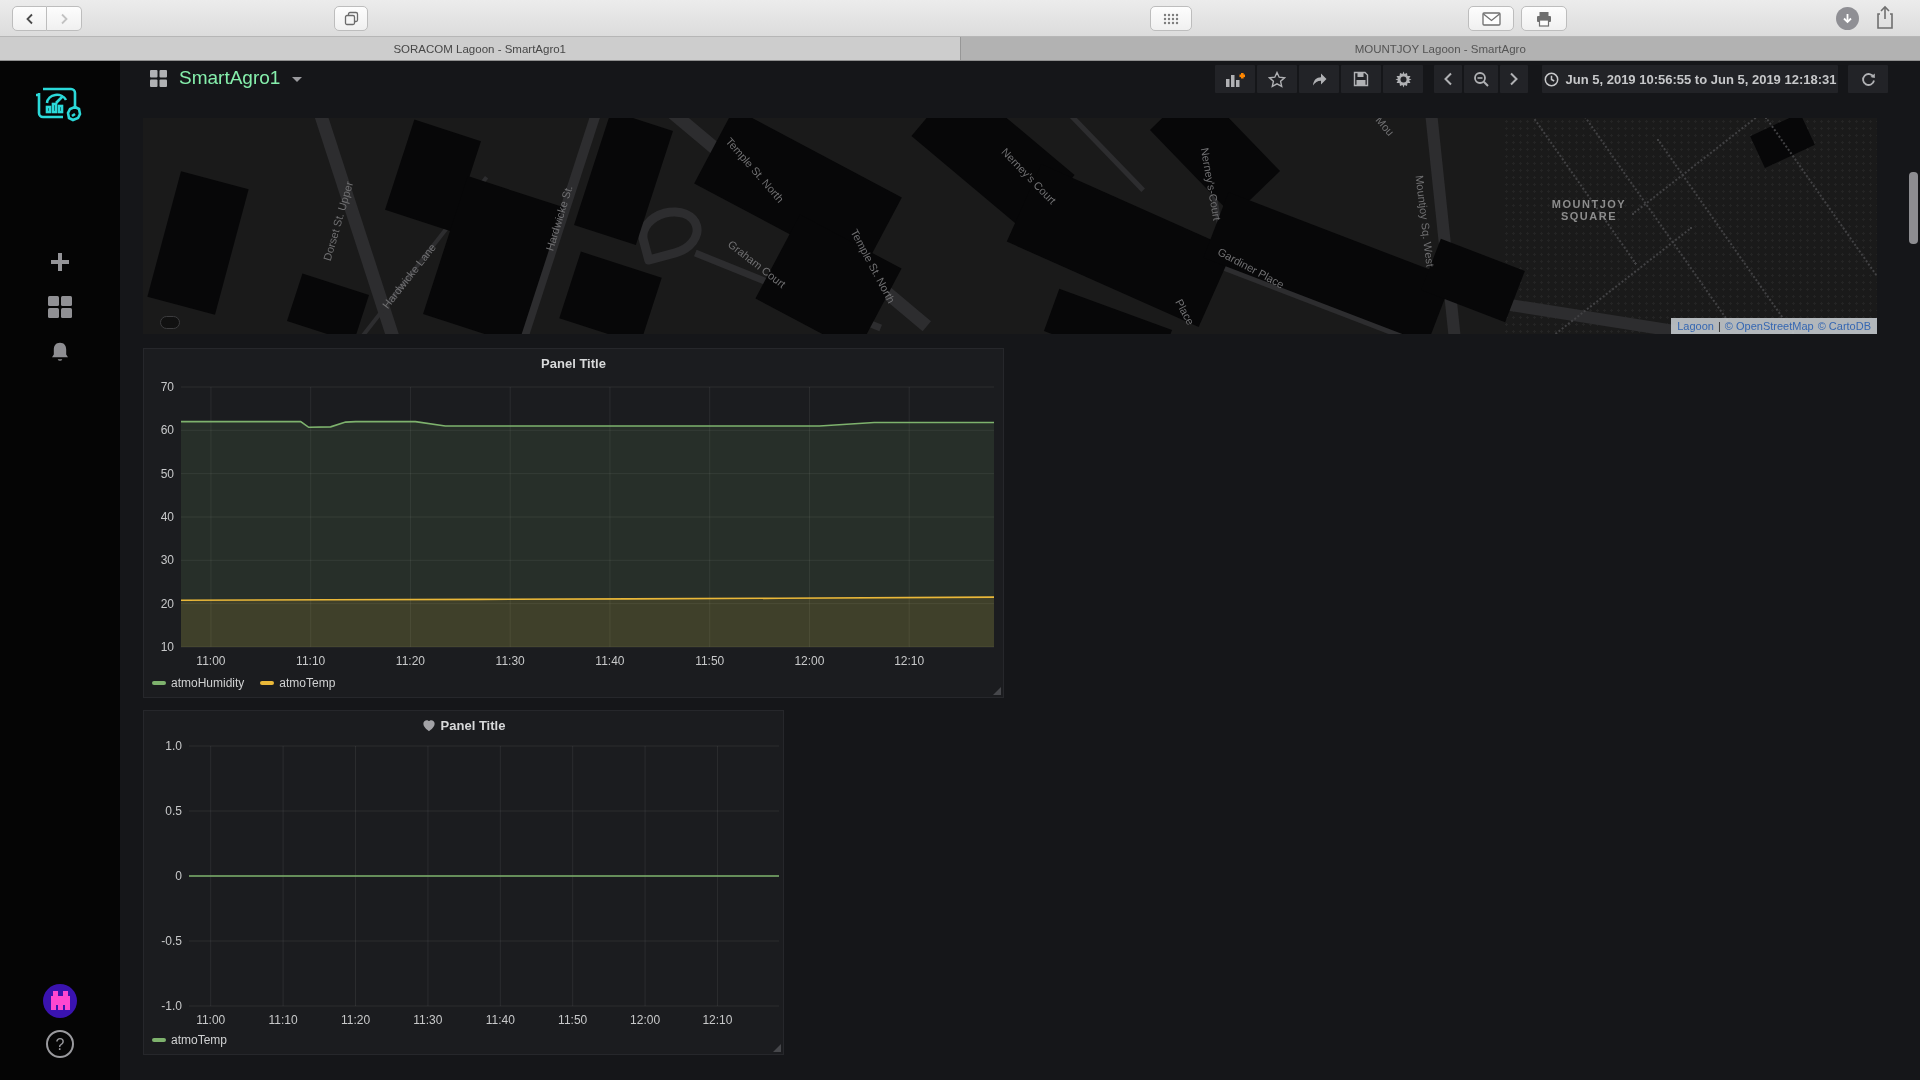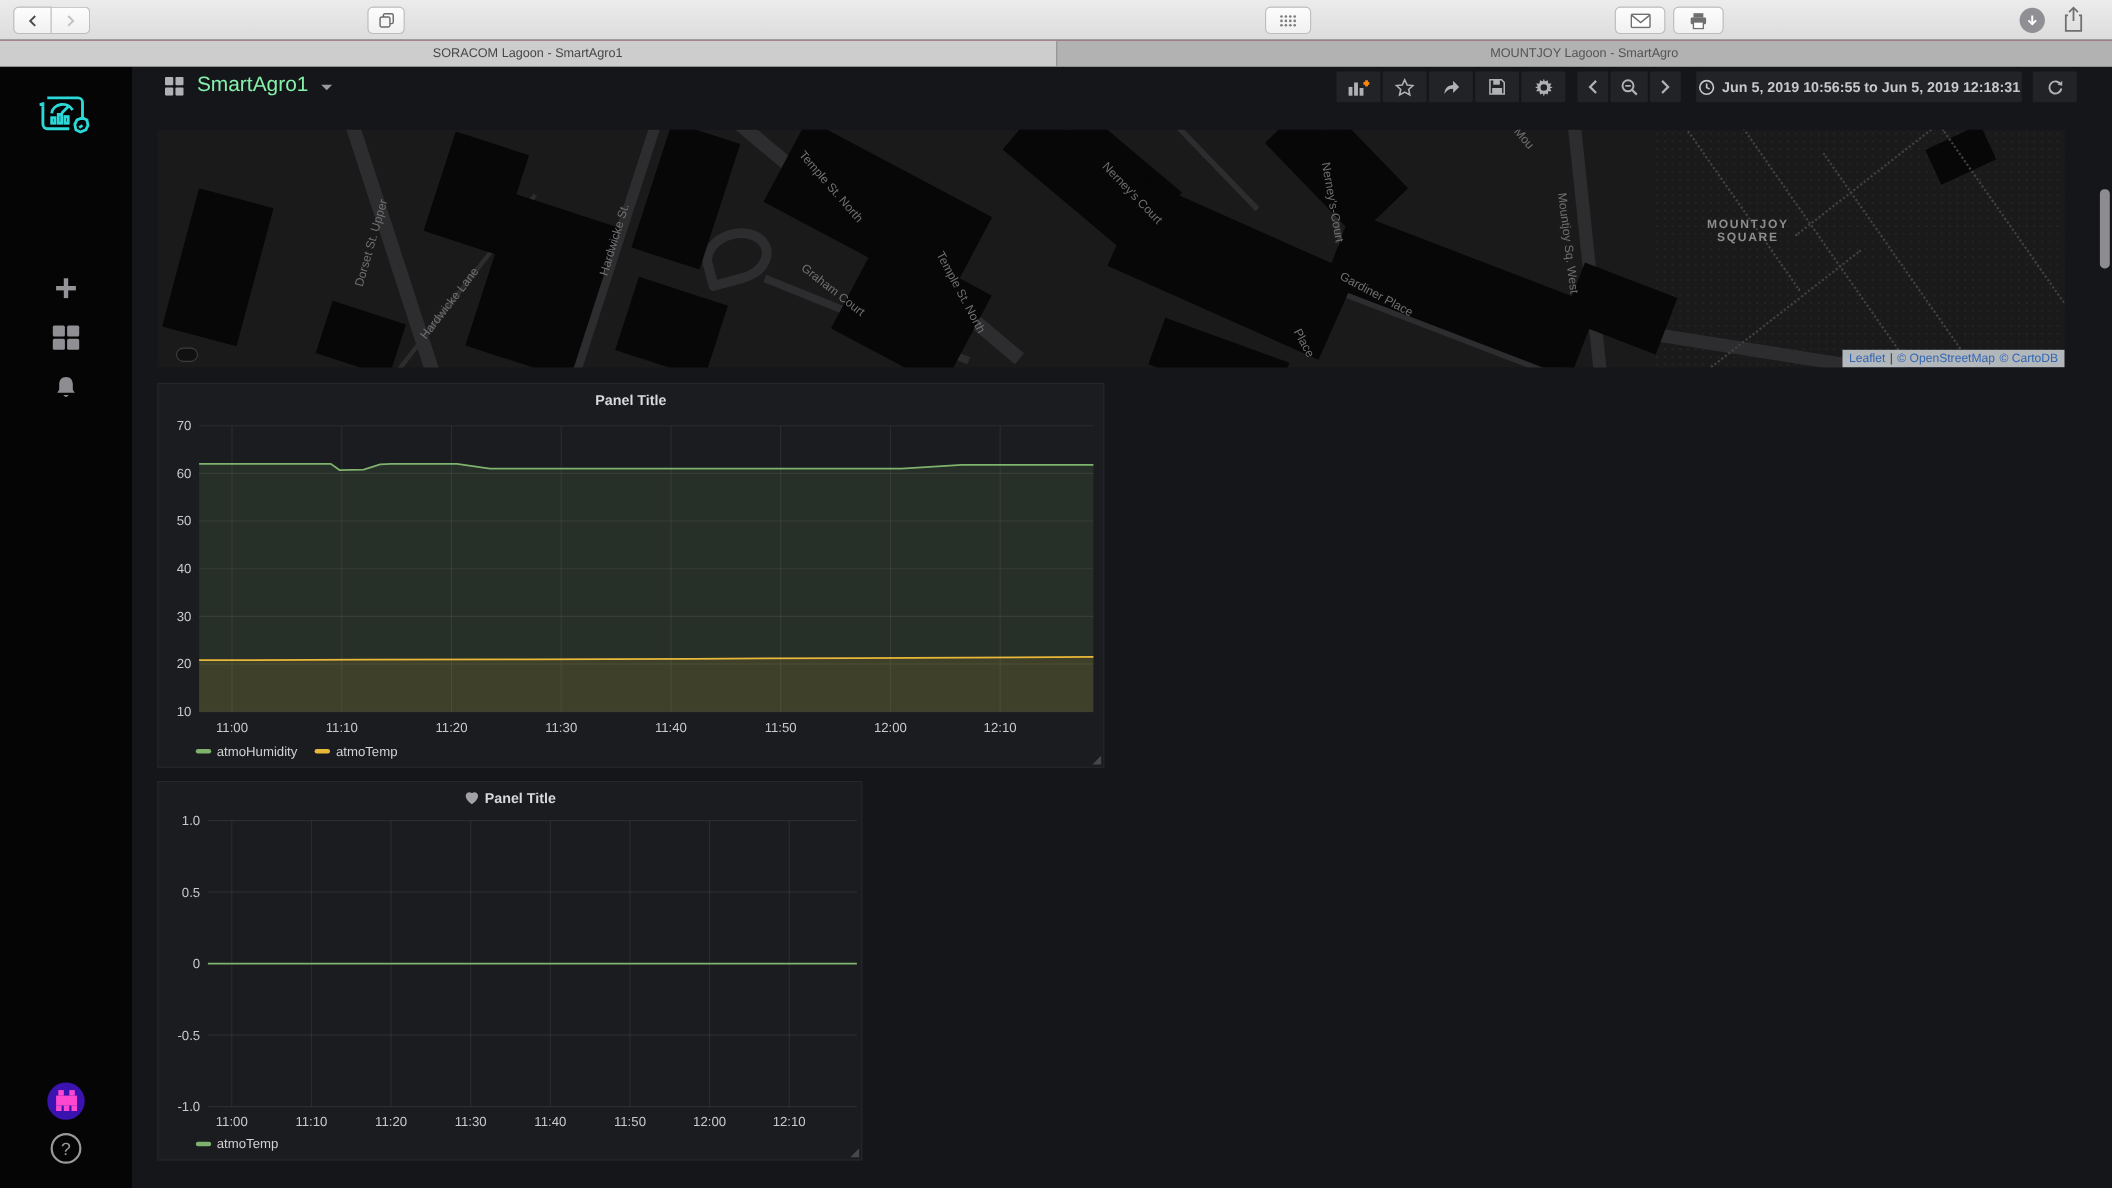--- a/index.html
+++ b/index.html
@@ -13,21 +13,21 @@
   .nav-btn { width:35px; height:25px; background:linear-gradient(#fdfdfd,#f0f0f0);
     border:1px solid #bdbdbd; display:flex; align-items:center; justify-content:center; }
   .nav-btn:first-child { border-radius:5px 0 0 5px; }
   .nav-btn:last-child { border-radius:0 5px 5px 0; border-left:none; }
   .tool-btn { position:absolute; top:6px; height:25px; background:linear-gradient(#fdfdfd,#f0f0f0);
     border:1px solid #bdbdbd; border-radius:5px; display:flex; align-items:center; justify-content:center; }
   .url-field { position:absolute; left:378px; top:6px; width:758px; height:25px; background:#fdfdfd;
     border:1px solid #c6c6c6; border-radius:5px; display:flex; align-items:center; justify-content:center;
     font-size:13px; color:#3f3f3f; }
   .url-reload { position:absolute; right:8px; top:4px; }
-  .tab-bar { position:absolute; left:0; top:37px; width:1920px; height:24px; background:#be185d;
+  .tab-bar { position:absolute; left:0; top:37px; width:1920px; height:24px; background:#0c4a6e;
     display:flex; border-bottom:1px solid #8f8f8f; }
   .tab { flex:1; display:flex; align-items:center; justify-content:center; font-size:11.5px; color:#474747; }
   .tab.active { background:#cdcdcd; border-right:1px solid #979797; }
   .tab.inactive { background:#b2b2b2; color:#545454; }
 
   
   .grafana { position:absolute; left:0; top:61px; width:1920px; height:1019px; background:#151619; }
   .sidebar { position:absolute; left:0; top:0; width:120px; height:1019px; background:#050505; }
   .side-icon { position:absolute; left:0; width:120px; display:flex; justify-content:center; cursor:pointer; }
 
@@ -42,21 +42,21 @@
   .time-btn { position:absolute; left:1422px; top:4px; width:296px; height:28px; background:#222327;
     border-radius:1px; display:flex; align-items:center; justify-content:center; gap:7px;
     font-size:13px; font-weight:600; color:#c7c8ca; cursor:pointer; }
 
   
   .panel { position:absolute; background:#1b1c1f; border:1px solid #26272b; }
   .panel-title-row { position:absolute; left:0; top:7px; width:100%; text-align:center;
     font-size:13px; font-weight:700; color:#d8d9da; cursor:pointer; }
   .resize-corner { position:absolute; right:2px; bottom:2px; width:0; height:0;
     border-left:8px solid transparent; border-bottom:8px solid #46474b; cursor:nwse-resize; }
-  .legend { position:absolute; left:34px; bottom:7px; display:flex; gap:16px; font-size:12px; color:#d0d1d2; }
+  .legend { position:absolute; left:8px; bottom:7px; display:flex; gap:16px; font-size:12px; color:#d0d1d2; }
   .legend-item { display:flex; align-items:center; gap:5px; cursor:pointer; }
   .legend-dash { width:14px; height:4px; border-radius:2px; }
 
   
   .map { overflow:hidden; background:#1a1a1a; }
   .map-el { position:absolute; }
   .map-road { background:#2d2d2f; }
   .map-bld { background:#070708; }
   .map-park { background-image:radial-gradient(rgba(255,255,255,0.045) 1px, transparent 1.3px);
     background-size:7px 7px; }
@@ -348,21 +348,21 @@
         <span class="map-label" style="left: 1068px; top: 66px; transform: translate(-50%, -50%) rotate(80deg);">Nerney's-Court</span>
         <span class="map-label" style="left: 1108px; top: 150px; transform: translate(-50%, -50%) rotate(28deg);">Gardiner Place</span>
         <span class="map-label" style="left: 1282px; top: 103px; transform: translate(-50%, -50%) rotate(83deg);">Mountjoy Sq. West</span>
         <span class="map-label" style="left: 1446px; top: 92px; transform: translate(-50%, -50%) rotate(0deg); color: rgb(141, 141, 141); letter-spacing: 1.5px; font-weight: 600;">MOUNTJOY
 SQUARE</span>
         <span class="map-label" style="left: 1042px; top: 194px; transform: translate(-50%, -50%) rotate(62deg);">Place</span>
         <span class="map-label" style="left: 1242px; top: 8px; transform: translate(-50%, -50%) rotate(50deg);">Mou</span>
       </div>
     <div class="map-pill"></div>
     <div class="attribution">
-      <span class="lnk">Leaflet</span>
+      <span class="lnk">Lagoon</span>
       <span>|</span>
       <span class="lnk">© OpenStreetMap</span>
       <span class="lnk">© CartoDB</span>
     </div>
   </div>
 
   <div class="panel" style="left:143px; top:287px; width:861px; height:350px;">
     <div class="panel-title-row">
       <span>Panel Title</span>
     </div>

